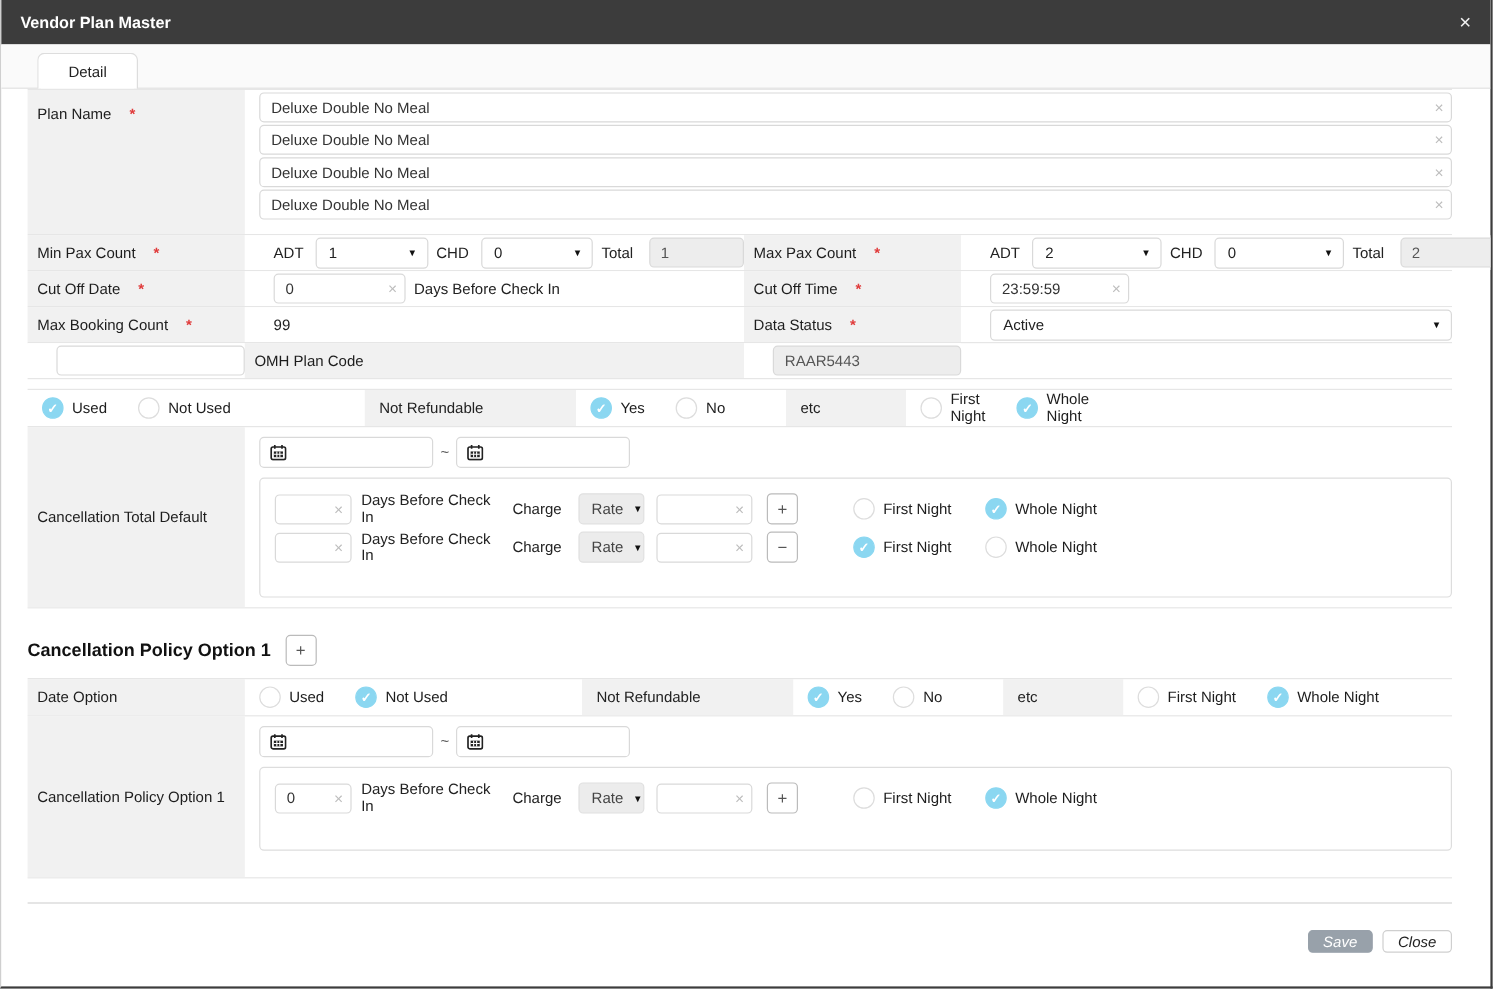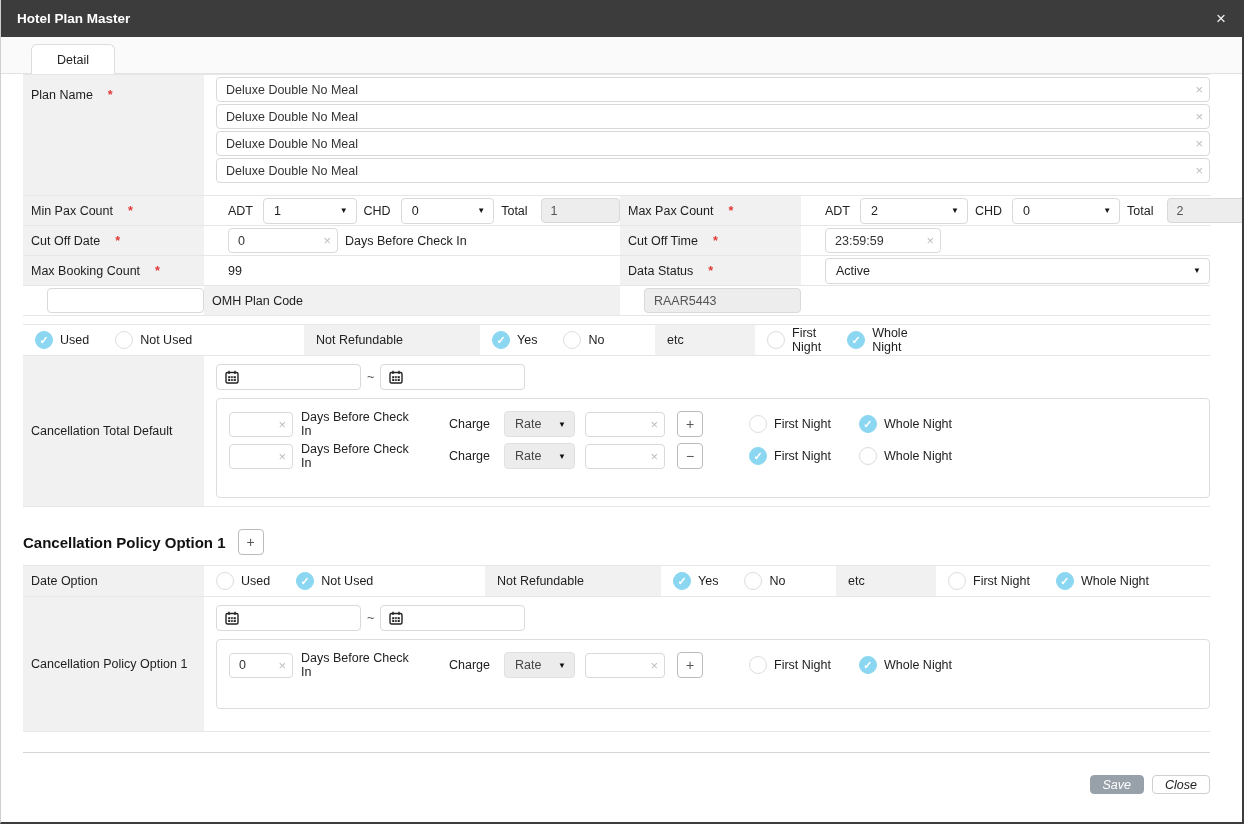--- a/index.html
+++ b/index.html
@@ -100,22 +100,22 @@
   .panel {
     border: 1px solid #ddd; border-radius: 4px; padding: 12px;
     display: flex; flex-direction: column; gap: 6px;
   }
   .panel.h-default { min-height: 100px; }
   .panel.h-opt1 { min-height: 70px; }
   .chargerow { display: flex; align-items: center; gap: 8px; height: 26px; }
   .chargerow .iw.days { width: 64px; }
   .chargerow .iw.amount { width: 80px; margin-left: 2px; }
   .chargerow .suffix { width: 118px; }
-  .chargerow .chargelbl { margin-left: 22px; margin-right: 6px; }
-  .chargerow .sel.rate { width: 71px; }
+  .chargerow .chargelbl { margin-right: 6px; }
+  .chargerow .sel.rate { width: 55px; }
   .sqbtn {
     width: 26px; height: 26px; border: 1px solid #bbb; border-radius: 4px; background: #fff;
     display: inline-flex; align-items: center; justify-content: center;
     font-size: 14px; color: #555; cursor: pointer; margin-left: 4px;
   }
   .chargerow .nights { margin-left: 38px; display: inline-flex; gap: 28px; }
   
   .secheading { display: flex; align-items: center; gap: 12px; margin: 22px 0 10px 0; }
   .secheading .htext { font-size: 15px; font-weight: bold; color:#111; }
   
@@ -136,21 +136,21 @@
   .planinputs { padding: 2px 0 12px 12px; display:flex; flex-direction:column; gap:2px; }
   .tilde { color:#555; }
   .cal-icon { display:inline-flex; }
 </style>
 </head>
 <body>
 
 <div class="frame">
 
   <div class="titlebar">
-    <span class="title">Hotel Plan Master</span>
+    <span class="title">Vendor Plan Master</span>
     <span class="close">×</span>
   </div>
 
   <div class="tabstrip">
     <div class="tab">
       <span>Detail</span>
     </div>
   </div>
 
   <div class="content">

